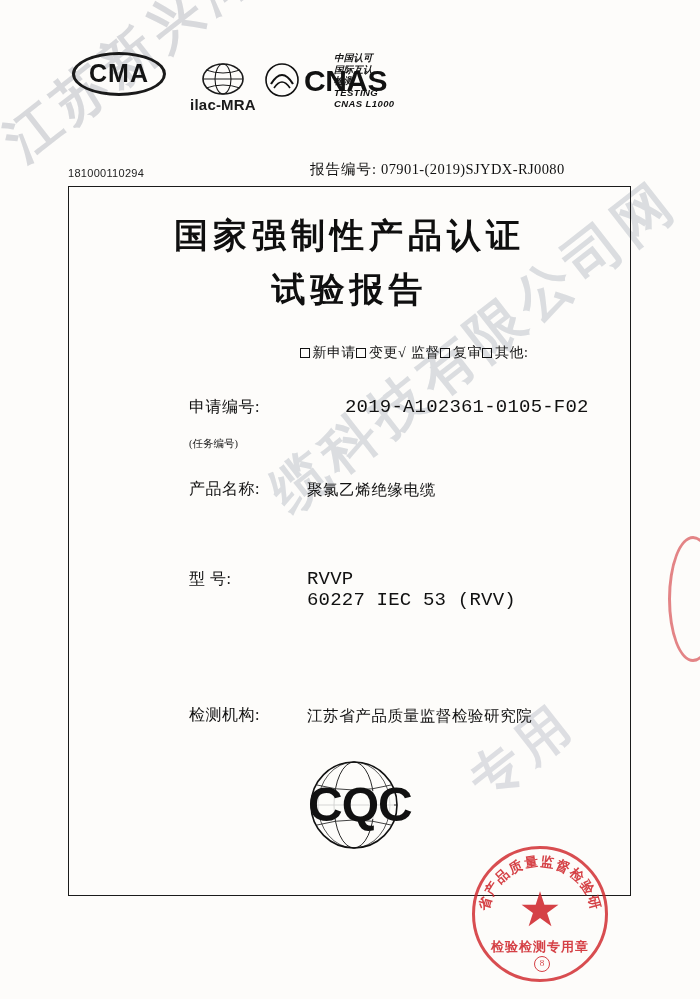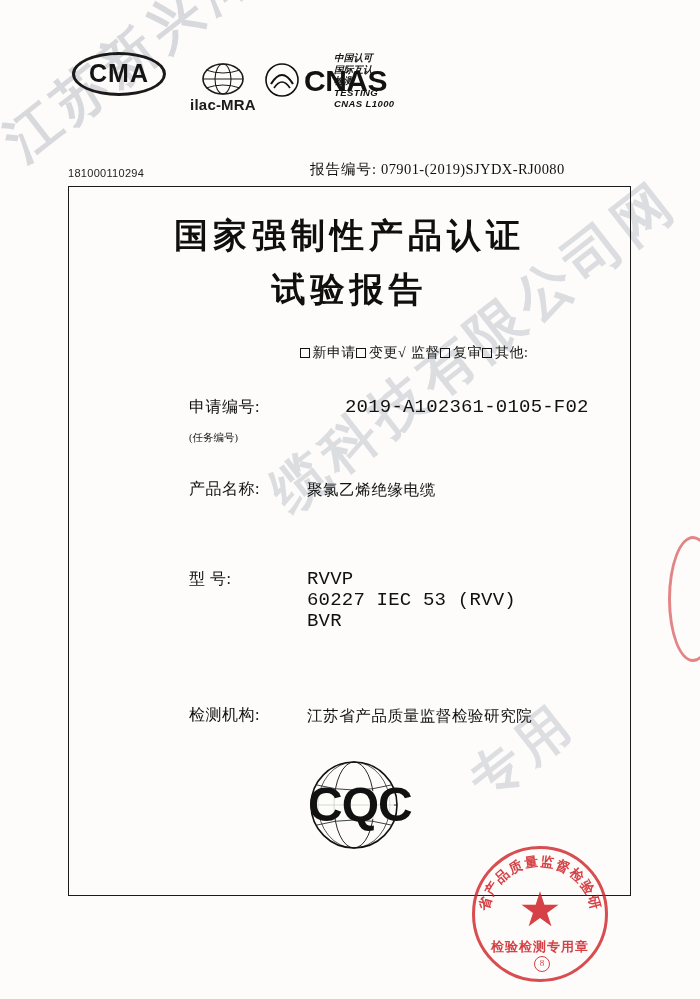--- a/index.html
+++ b/index.html
@@ -268,21 +268,21 @@
     width: 118px;
     text-align: left;
     letter-spacing: 0.5px;
     line-height: 20px;
   }
   .field .flabel .sub {
     display: block;
     font-size: 10.5px;
     letter-spacing: 0px;
     color: #1a1a1a;
-    margin-top: 11px;
+    margin-top: 17px;
   }
   .field .fvalue {
     font-size: 15.5px;
     letter-spacing: 0.6px;
     line-height: 21px;
     font-family: "Liberation Serif", serif;
   }
   .field .fvalue.mono {
     font-family: "Liberation Mono", monospace;
     font-size: 19px;
@@ -485,21 +485,20 @@
       <div class="fvalue">聚氯乙烯绝缘电缆</div>
     </div>
 
     <div class="field field-model">
       <div class="flabel">
         <span>型  号:</span>
       </div>
       <div>
         <div class="fvalue mono">RVVP</div>
         <div class="fvalue mono">60227 IEC 53 (RVV)</div>
-        <div class="fvalue mono">BVR</div>
       </div>
     </div>
 
     <div class="field field-org">
       <div class="flabel">
         <span>检测机构:</span>
       </div>
       <div class="fvalue">江苏省产品质量监督检验研究院</div>
     </div>
 

